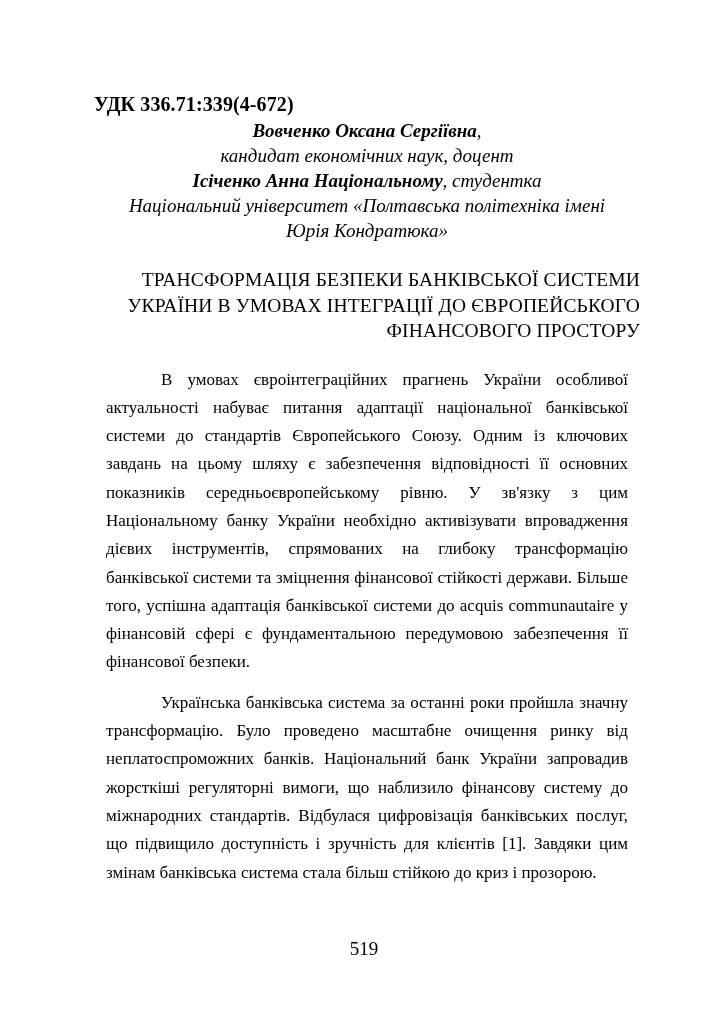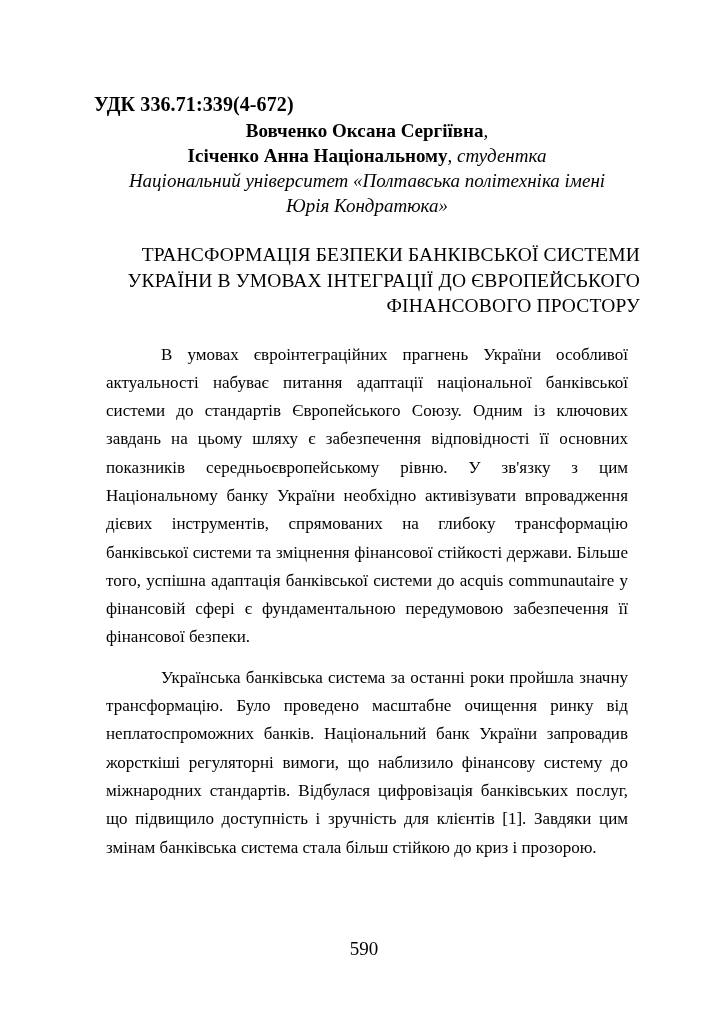--- a/index.html
+++ b/index.html
@@ -54,20 +54,21 @@
     line-height: 25px;
     margin: 0;
   }
 
   .author-line {
     margin: 0;
   }
 
   .nm {
     font-weight: bold;
+    font-style: italic;
     margin-top: 42px;
   }
 
   .it {
     font-style: italic;
   }
 
   .affil {
     font-style: italic;
   }
@@ -118,20 +119,21 @@
 
 <div class="page">
 
   <div class="content">
 
     <div class="udk">УДК 336.71:339(4-672)</div>
 
     <div class="authors">
       <div class="author-line"><span class="nm">Вовченко Оксана Сергіївна</span><span class="it">,</span></div>
 
+      <div class="author-line it">кандидат економічних наук, доцент</div>
 
       <div class="author-line"><span class="nm">Ісіченко Анна Національному</span><span class="it">, студентка</span></div>
 
       <div class="author-line affil">Національний університет «Полтавська політехніка імені</div>
 
       <div class="author-line affil">Юрія Кондратюка»</div>
     </div>
 
     <div class="doc-title">
       <span class="tline">ТРАНСФОРМАЦІЯ БЕЗПЕКИ БАНКІВСЬКОЇ СИСТЕМИ</span>
@@ -139,15 +141,15 @@
       <span class="tline">ФІНАНСОВОГО ПРОСТОРУ</span>
     </div>
 
     <div class="body-text">
       <p class="para">В умовах євроінтеграційних прагнень України особливої актуальності набуває питання адаптації національної банківської системи до стандартів Європейського Союзу. Одним із ключових завдань на цьому шляху є забезпечення відповідності її основних показників середньоєвропейському рівню. У зв'язку з цим Національному банку України необхідно активізувати впровадження дієвих інструментів, спрямованих на глибоку трансформацію банківської системи та зміцнення фінансової стійкості держави. Більше того, успішна адаптація банківської системи до acquis communautaire у фінансовій сфері є фундаментальною передумовою забезпечення її фінансової безпеки.</p>
       <p class="para">Українська банківська система за останні роки пройшла значну трансформацію. Було проведено масштабне очищення ринку від неплатоспроможних банків. Національний банк України запровадив жорсткіші регуляторні вимоги, що наблизило фінансову систему до міжнародних стандартів. Відбулася цифровізація банківських послуг, що підвищило доступність і зручність для клієнтів [1]. Завдяки цим змінам банківська система стала більш стійкою до криз і прозорою.</p>
     </div>
 
   </div>
 
-  <div class="folio">590</div>
+  <div class="folio">519</div>
 
 </div>
 
 </body></html>

